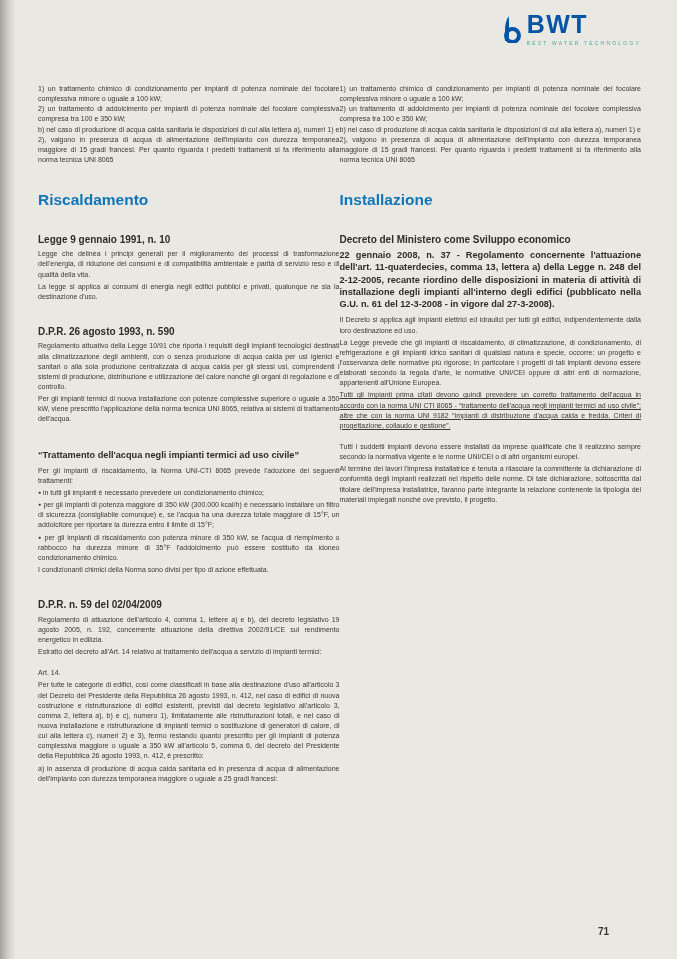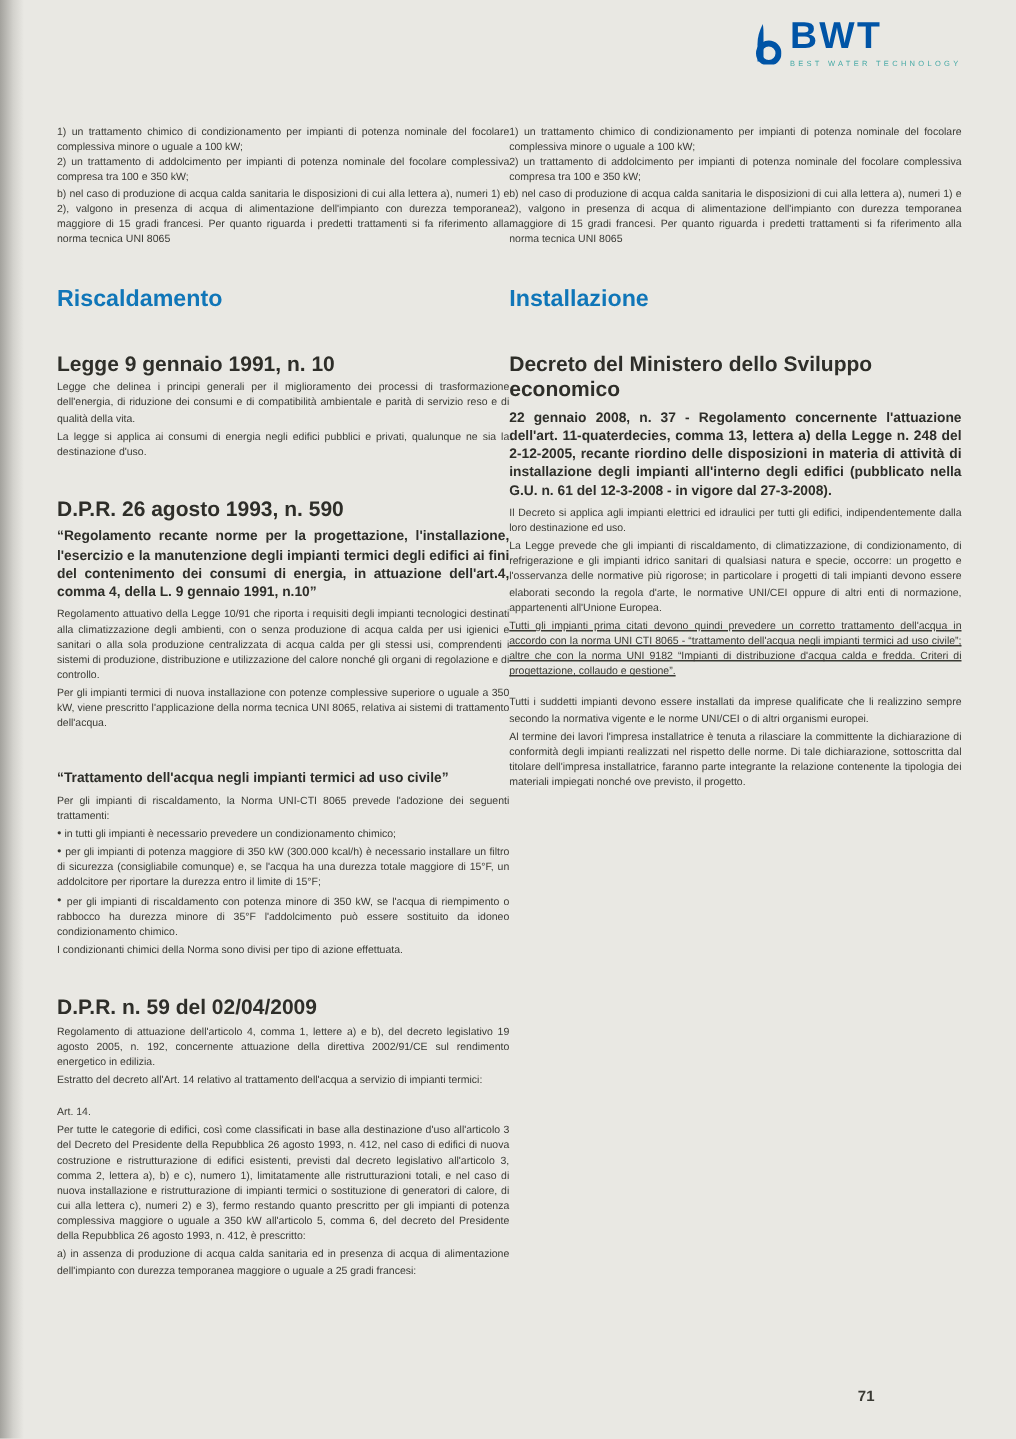--- a/index.html
+++ b/index.html
@@ -36,32 +36,32 @@
   p.small {
     font-size:7px; line-height:1.45; text-align:justify; color:#3a3a34;
   }
   .body-p { margin-bottom:2px; }
   .col-heading {
     font-size:15.5px; font-weight:bold; color:#1076b8;
     margin-top:26px; line-height:1.2;
   }
   .law-section { margin-top:24px; }
   .law-title {
-    font-size:14px; font-weight:bold; color:#2e2e29;
+    font-size:10px; font-weight:bold; color:#2e2e29;
     margin-bottom:3px; line-height:1.25;
   }
   .law-subtitle {
     font-size:9.2px; font-weight:bold; color:#2e2e29;
     line-height:1.33; text-align:justify; margin-bottom:5px;
   }
   .underline { text-decoration:underline; }
   .gap { height:9px; }
   .bullet-marker { font-size:5px; vertical-align:1.5px; }
   .page-number {
-    position:absolute; right:94px; bottom:22px;
+    position:absolute; right:68px; bottom:22px;
     font-size:10px; font-weight:bold; color:#3a3a34;
   }
 </style>
 </head>
 <body>
 
 <div class="binding-edge"></div>
 
 <div class="logo">
   <svg width="20" height="27" viewBox="0 0 40 54">
@@ -80,21 +80,20 @@
       <p class="small">2) un trattamento di addolcimento per impianti di potenza nominale del focolare complessiva compresa tra 100 e 350 kW;</p>
       <p class="small">b) nel caso di produzione di acqua calda sanitaria le disposizioni di cui alla lettera a), numeri 1) e 2), valgono in presenza di acqua di alimentazione dell'impianto con durezza temporanea maggiore di 15 gradi francesi. Per quanto riguarda i predetti trattamenti si fa riferimento alla norma tecnica UNI 8065</p>
       <h2 class="col-heading">Riscaldamento</h2>
       <div class="law-section">
         <h3 class="law-title">Legge 9 gennaio 1991, n. 10</h3>
         <p class="small body-p">Legge che delinea i principi generali per il miglioramento dei processi di trasformazione dell'energia, di riduzione dei consumi e di compatibilità ambientale e parità di servizio reso e di qualità della vita.</p>
         <p class="small body-p">La legge si applica ai consumi di energia negli edifici pubblici e privati, qualunque ne sia la destinazione d'uso.</p>
       </div>
       <div class="law-section">
         <h3 class="law-title">D.P.R. 26 agosto 1993, n. 590</h3>
-        <p class="law-subtitle">“Regolamento recante norme per la progettazione, l'installazione, l'esercizio e la manutenzione degli impianti termici degli edifici ai fini del contenimento dei consumi di energia, in attuazione dell'art.4, comma 4, della L. 9 gennaio 1991, n.10”</p>
         <p class="small body-p">Regolamento attuativo della Legge 10/91 che riporta i requisiti degli impianti tecnologici destinati alla climatizzazione degli ambienti, con o senza produzione di acqua calda per usi igienici e sanitari o alla sola produzione centralizzata di acqua calda per gli stessi usi, comprendenti i sistemi di produzione, distribuzione e utilizzazione del calore nonché gli organi di regolazione e di controllo.</p>
         <p class="small body-p">Per gli impianti termici di nuova installazione con potenze complessive superiore o uguale a 350 kW, viene prescritto l'applicazione della norma tecnica UNI 8065, relativa ai sistemi di trattamento dell'acqua.</p>
       </div>
       <div class="law-section">
         <p class="law-subtitle">“Trattamento dell'acqua negli impianti termici ad uso civile”</p>
         <p class="small body-p">Per gli impianti di riscaldamento, la Norma UNI-CTI 8065 prevede l'adozione dei seguenti trattamenti:</p>
         <p class="small body-p"><span class="bullet-marker">●</span> in tutti gli impianti è necessario prevedere un condizionamento chimico;</p>
         <p class="small body-p"><span class="bullet-marker">●</span> per gli impianti di potenza maggiore di 350 kW (300.000 kcal/h) è necessario installare un filtro di sicurezza (consigliabile comunque) e, se l'acqua ha una durezza totale maggiore di 15°F, un addolcitore per riportare la durezza entro il limite di 15°F;</p>
         <p class="small body-p"><span class="bullet-marker">●</span> per gli impianti di riscaldamento con potenza minore di 350 kW, se l'acqua di riempimento o rabbocco ha durezza minore di 35°F l'addolcimento può essere sostituito da idoneo condizionamento chimico.</p>
         <p class="small body-p">I condizionanti chimici della Norma sono divisi per tipo di azione effettuata.</p>
@@ -108,21 +107,21 @@
         <p class="small body-p">Per tutte le categorie di edifici, così come classificati in base alla destinazione d'uso all'articolo 3 del Decreto del Presidente della Repubblica 26 agosto 1993, n. 412, nel caso di edifici di nuova costruzione e ristrutturazione di edifici esistenti, previsti dal decreto legislativo all'articolo 3, comma 2, lettera a), b) e c), numero 1), limitatamente alle ristrutturazioni totali, e nel caso di nuova installazione e ristrutturazione di impianti termici o sostituzione di generatori di calore, di cui alla lettera c), numeri 2) e 3), fermo restando quanto prescritto per gli impianti di potenza complessiva maggiore o uguale a 350 kW all'articolo 5, comma 6, del decreto del Presidente della Repubblica 26 agosto 1993, n. 412, è prescritto:</p>
         <p class="small body-p">a) in assenza di produzione di acqua calda sanitaria ed in presenza di acqua di alimentazione dell'impianto con durezza temporanea maggiore o uguale a 25 gradi francesi:</p>
       </div>
     </section>
   <section class="col">
       <p class="small">1) un trattamento chimico di condizionamento per impianti di potenza nominale del focolare complessiva minore o uguale a 100 kW;</p>
       <p class="small">2) un trattamento di addolcimento per impianti di potenza nominale del focolare complessiva compresa tra 100 e 350 kW;</p>
       <p class="small">b) nel caso di produzione di acqua calda sanitaria le disposizioni di cui alla lettera a), numeri 1) e 2), valgono in presenza di acqua di alimentazione dell'impianto con durezza temporanea maggiore di 15 gradi francesi. Per quanto riguarda i predetti trattamenti si fa riferimento alla norma tecnica UNI 8065</p>
       <h2 class="col-heading">Installazione</h2>
       <div class="law-section">
-        <h3 class="law-title">Decreto del Ministero dello Sviluppo economico</h3>
+        <h3 class="law-title">Decreto del Ministero come Sviluppo economico</h3>
         <p class="law-subtitle">22 gennaio 2008, n. 37 - Regolamento concernente l'attuazione dell'art. 11-quaterdecies, comma 13, lettera a) della Legge n. 248 del 2-12-2005, recante riordino delle disposizioni in materia di attività di installazione degli impianti all'interno degli edifici (pubblicato nella G.U. n. 61 del 12-3-2008 - in vigore dal 27-3-2008).</p>
         <p class="small body-p">Il Decreto si applica agli impianti elettrici ed idraulici per tutti gli edifici, indipendentemente dalla loro destinazione ed uso.</p>
         <p class="small body-p">La Legge prevede che gli impianti di riscaldamento, di climatizzazione, di condizionamento, di refrigerazione e gli impianti idrico sanitari di qualsiasi natura e specie, occorre: un progetto e l'osservanza delle normative più rigorose; in particolare i progetti di tali impianti devono essere elaborati secondo la regola d'arte, le normative UNI/CEI oppure di altri enti di normazione, appartenenti all'Unione Europea.</p>
         <p class="small body-p underline">Tutti gli impianti prima citati devono quindi prevedere un corretto trattamento dell'acqua in accordo con la norma UNI CTI 8065 - “trattamento dell'acqua negli impianti termici ad uso civile”; altre che con la norma UNI 9182 “Impianti di distribuzione d'acqua calda e fredda. Criteri di progettazione, collaudo e gestione”.</p>
         <div class="gap"></div>
         <p class="small body-p">Tutti i suddetti impianti devono essere installati da imprese qualificate che li realizzino sempre secondo la normativa vigente e le norme UNI/CEI o di altri organismi europei.</p>
         <p class="small body-p">Al termine dei lavori l'impresa installatrice è tenuta a rilasciare la committente la dichiarazione di conformità degli impianti realizzati nel rispetto delle norme. Di tale dichiarazione, sottoscritta dal titolare dell'impresa installatrice, faranno parte integrante la relazione contenente la tipologia dei materiali impiegati  nonché ove previsto, il progetto.</p>
       </div>
     </section>
 </div>

